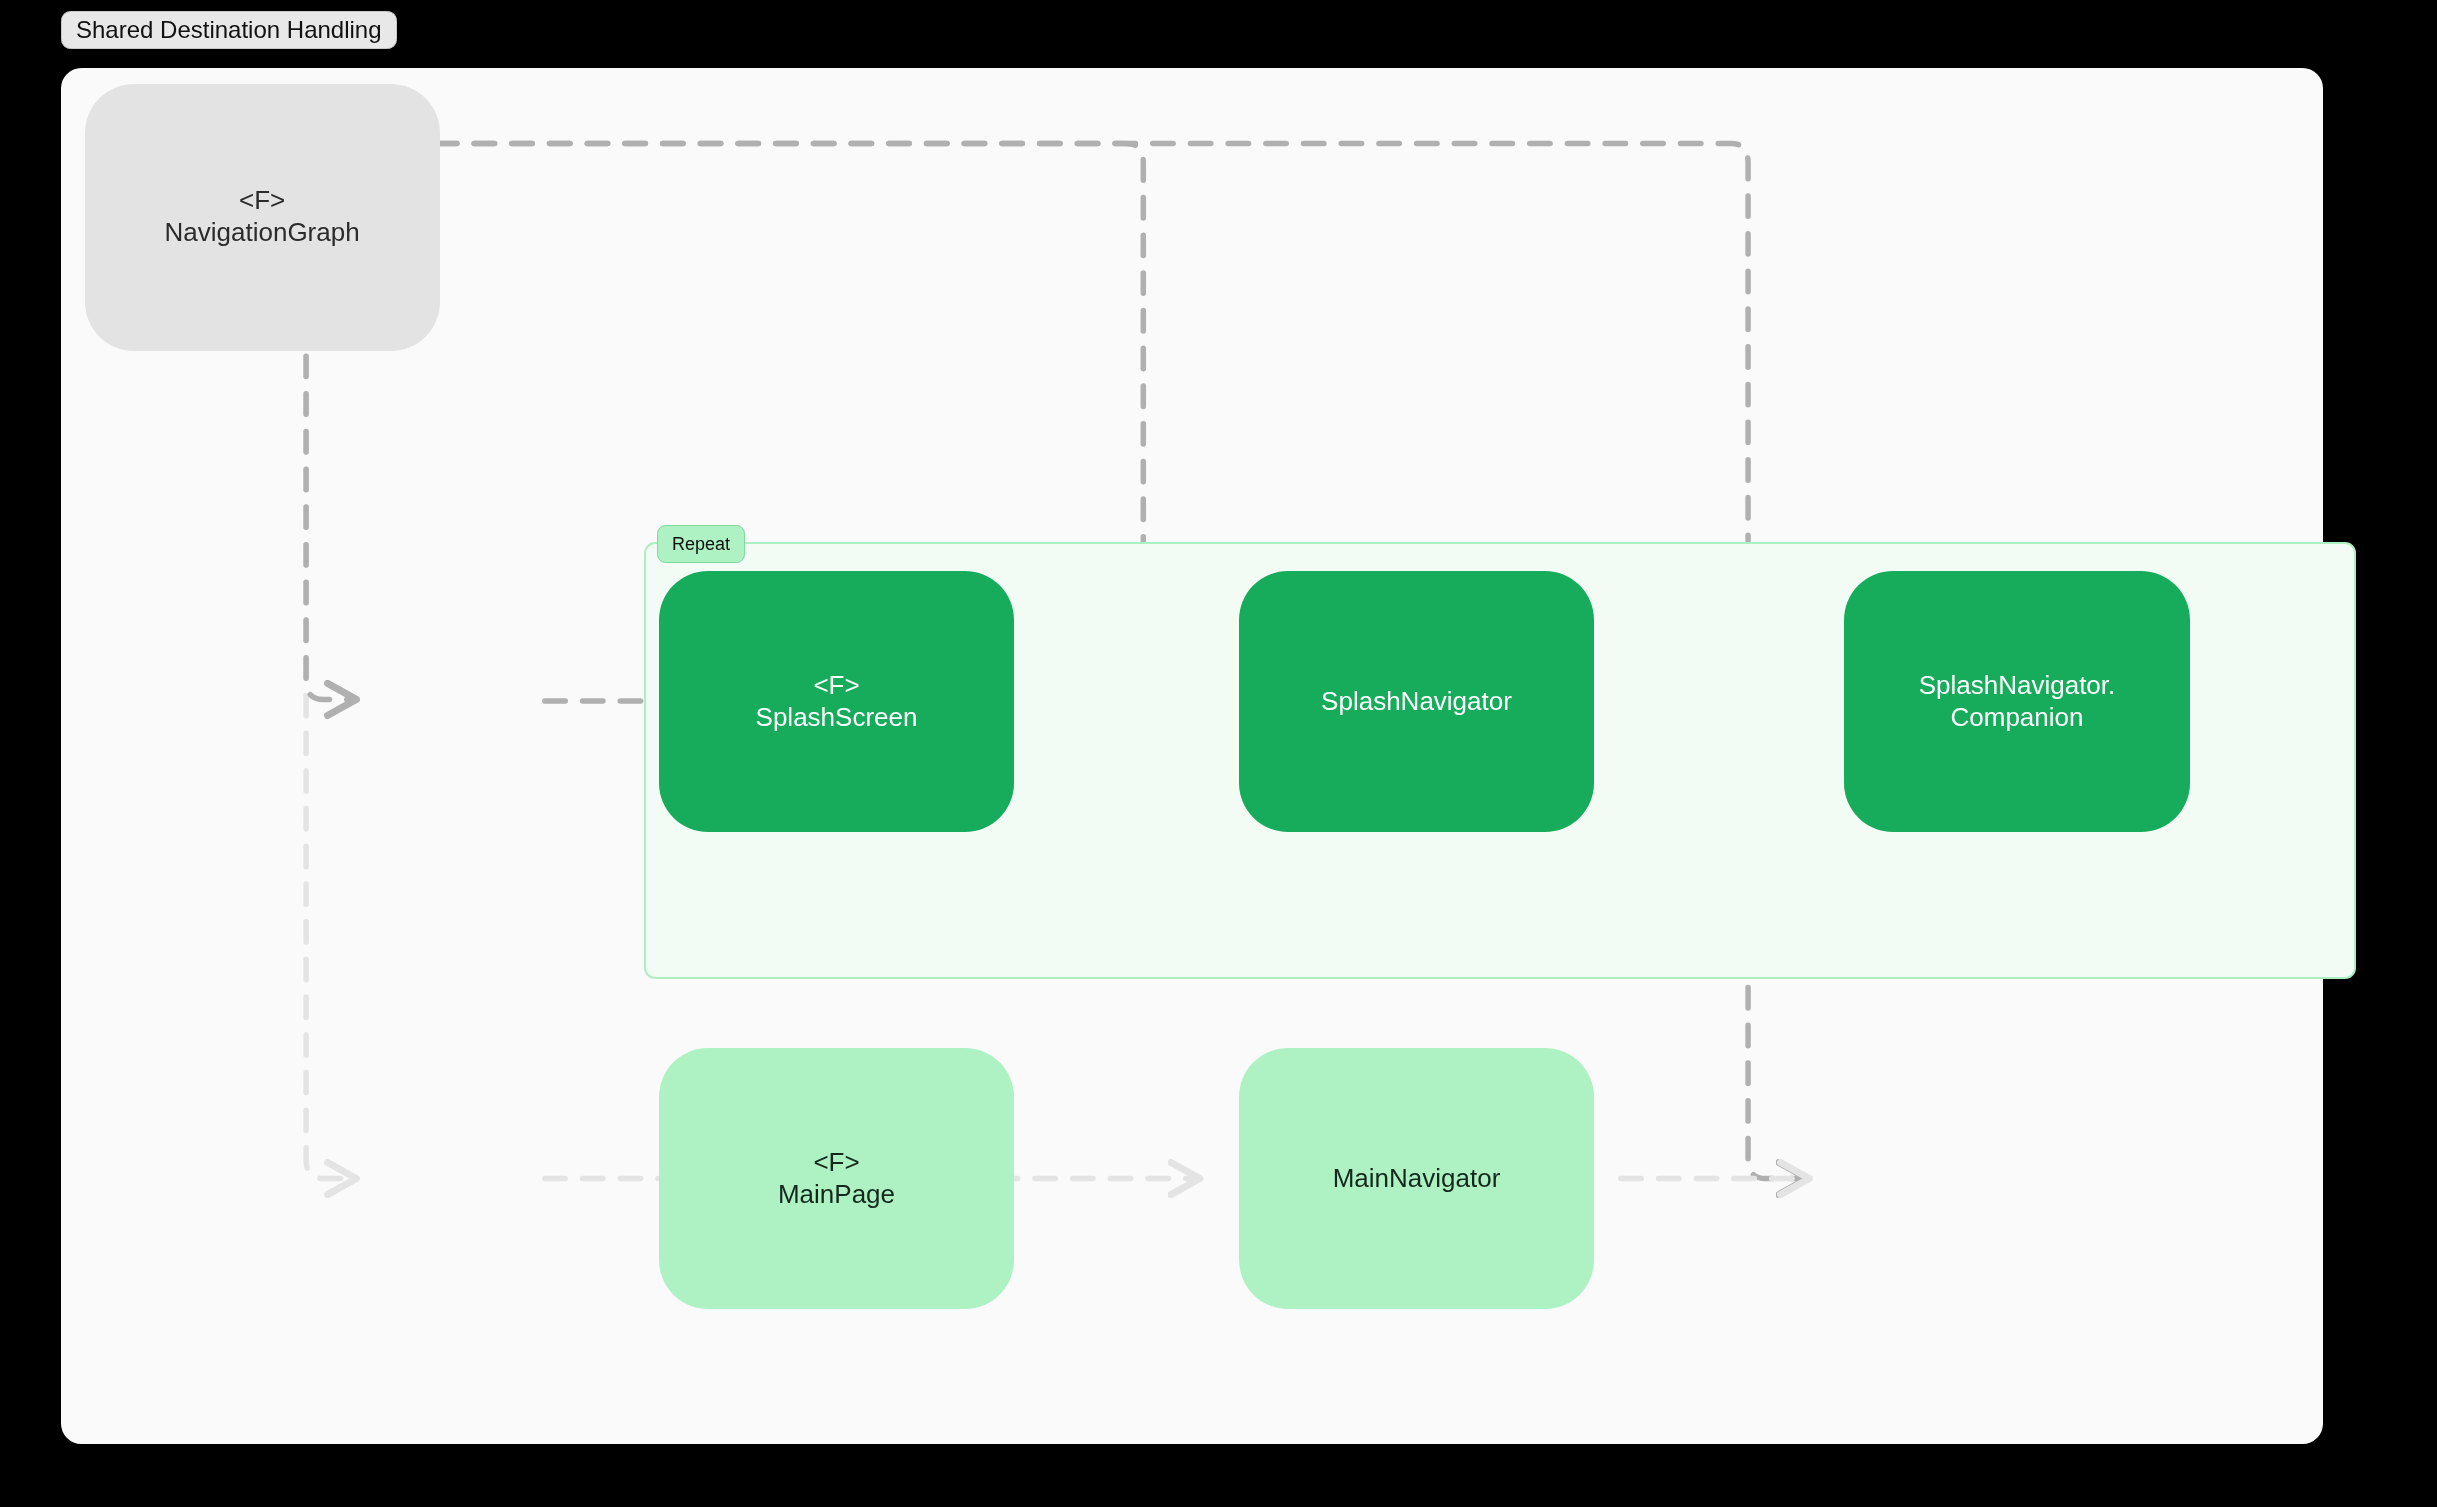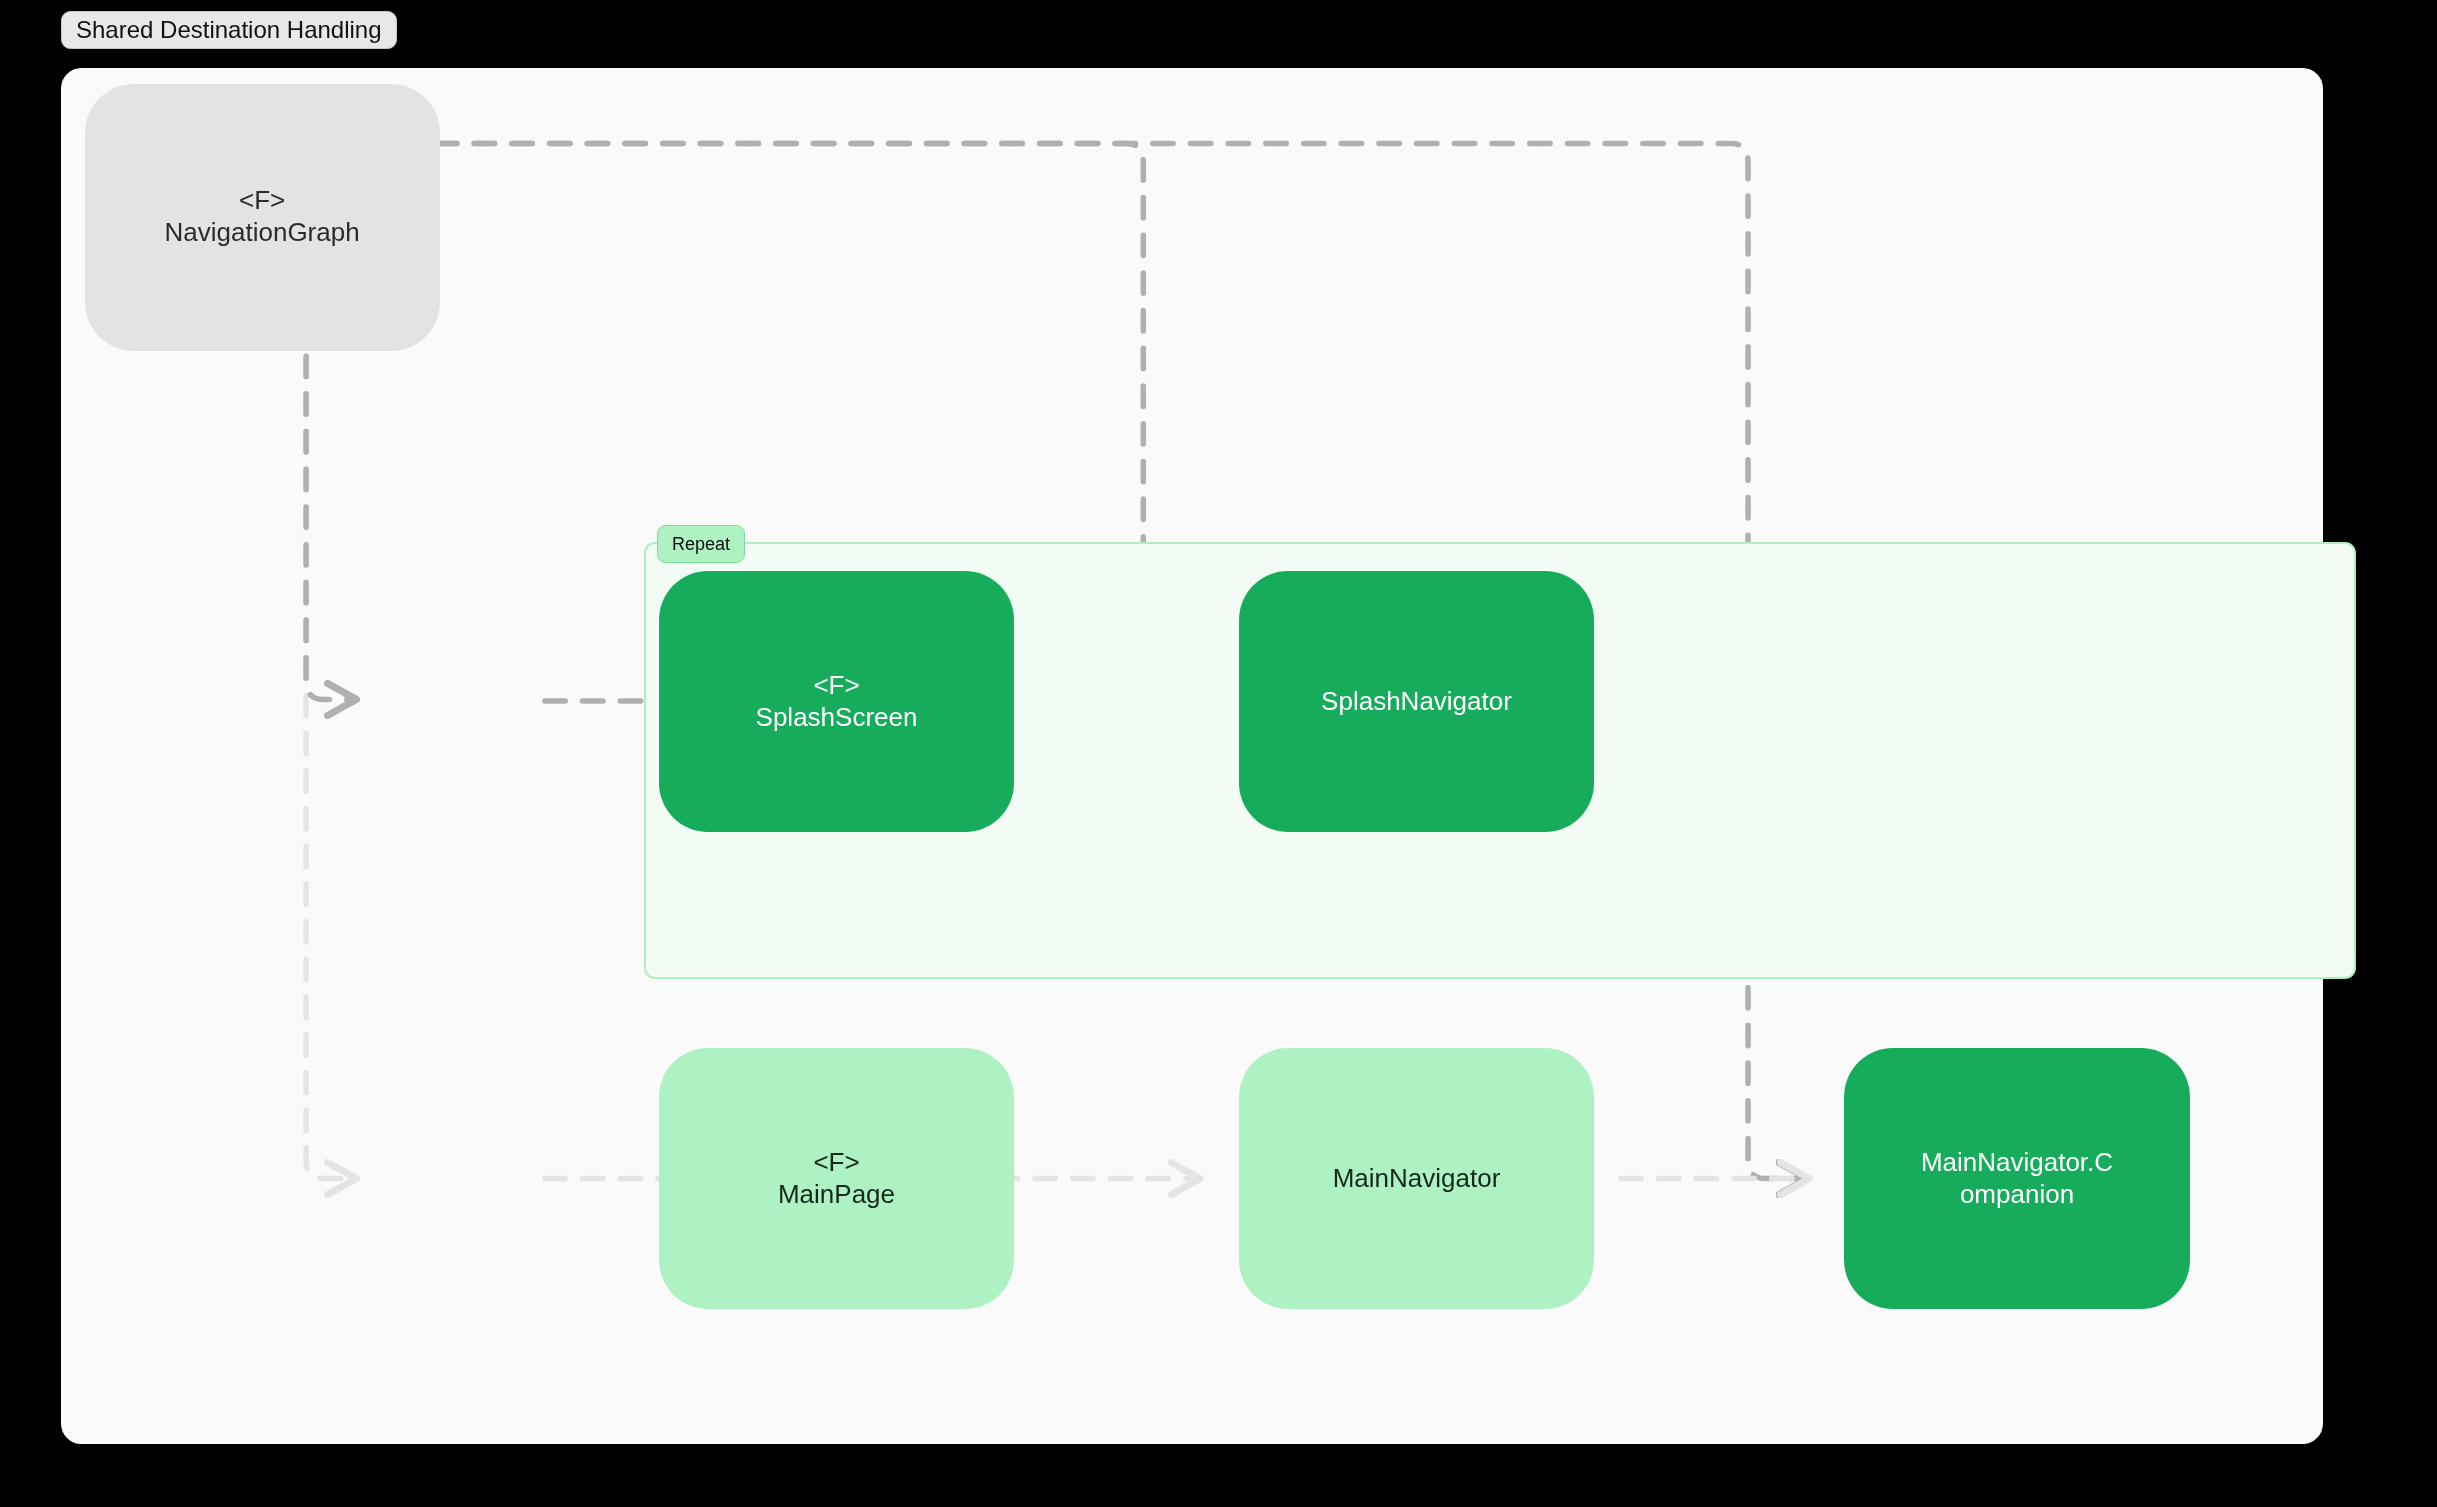--- a/index.html
+++ b/index.html
@@ -158,30 +158,30 @@
 
     <div class="node node--green" style="left:598px; top:503px; width:355px; height:261px;">
       <span class="ln">&lt;F&gt;</span>
       <span class="ln">SplashScreen</span>
     </div>
 
     <div class="node node--green" style="left:1178px; top:503px; width:355px; height:261px;">
       <span class="ln">SplashNavigator</span>
     </div>
 
+    <div class="node node--green node--wide-text" style="left:1783px; top:503px; width:346px; height:261px; padding:0 19px;">
+      <span class="ln">SplashNavigator.</span>
+      <span class="ln">Companion</span>
+    </div>
 
     <div class="node node--mint" style="left:598px; top:980px; width:355px; height:261px;">
       <span class="ln">&lt;F&gt;</span>
       <span class="ln">MainPage</span>
     </div>
 
     <div class="node node--mint" style="left:1178px; top:980px; width:355px; height:261px;">
       <span class="ln">MainNavigator</span>
     </div>
 
-    <div class="node node--green node--wide-text" style="left:1783px; top:980px; width:346px; height:261px; padding:0 15.7px;">
-      <span class="ln">MainNavigator.C</span>
-      <span class="ln">ompanion</span>
-    </div>
 
   </div>
 </div>
 
 
 </body></html>

